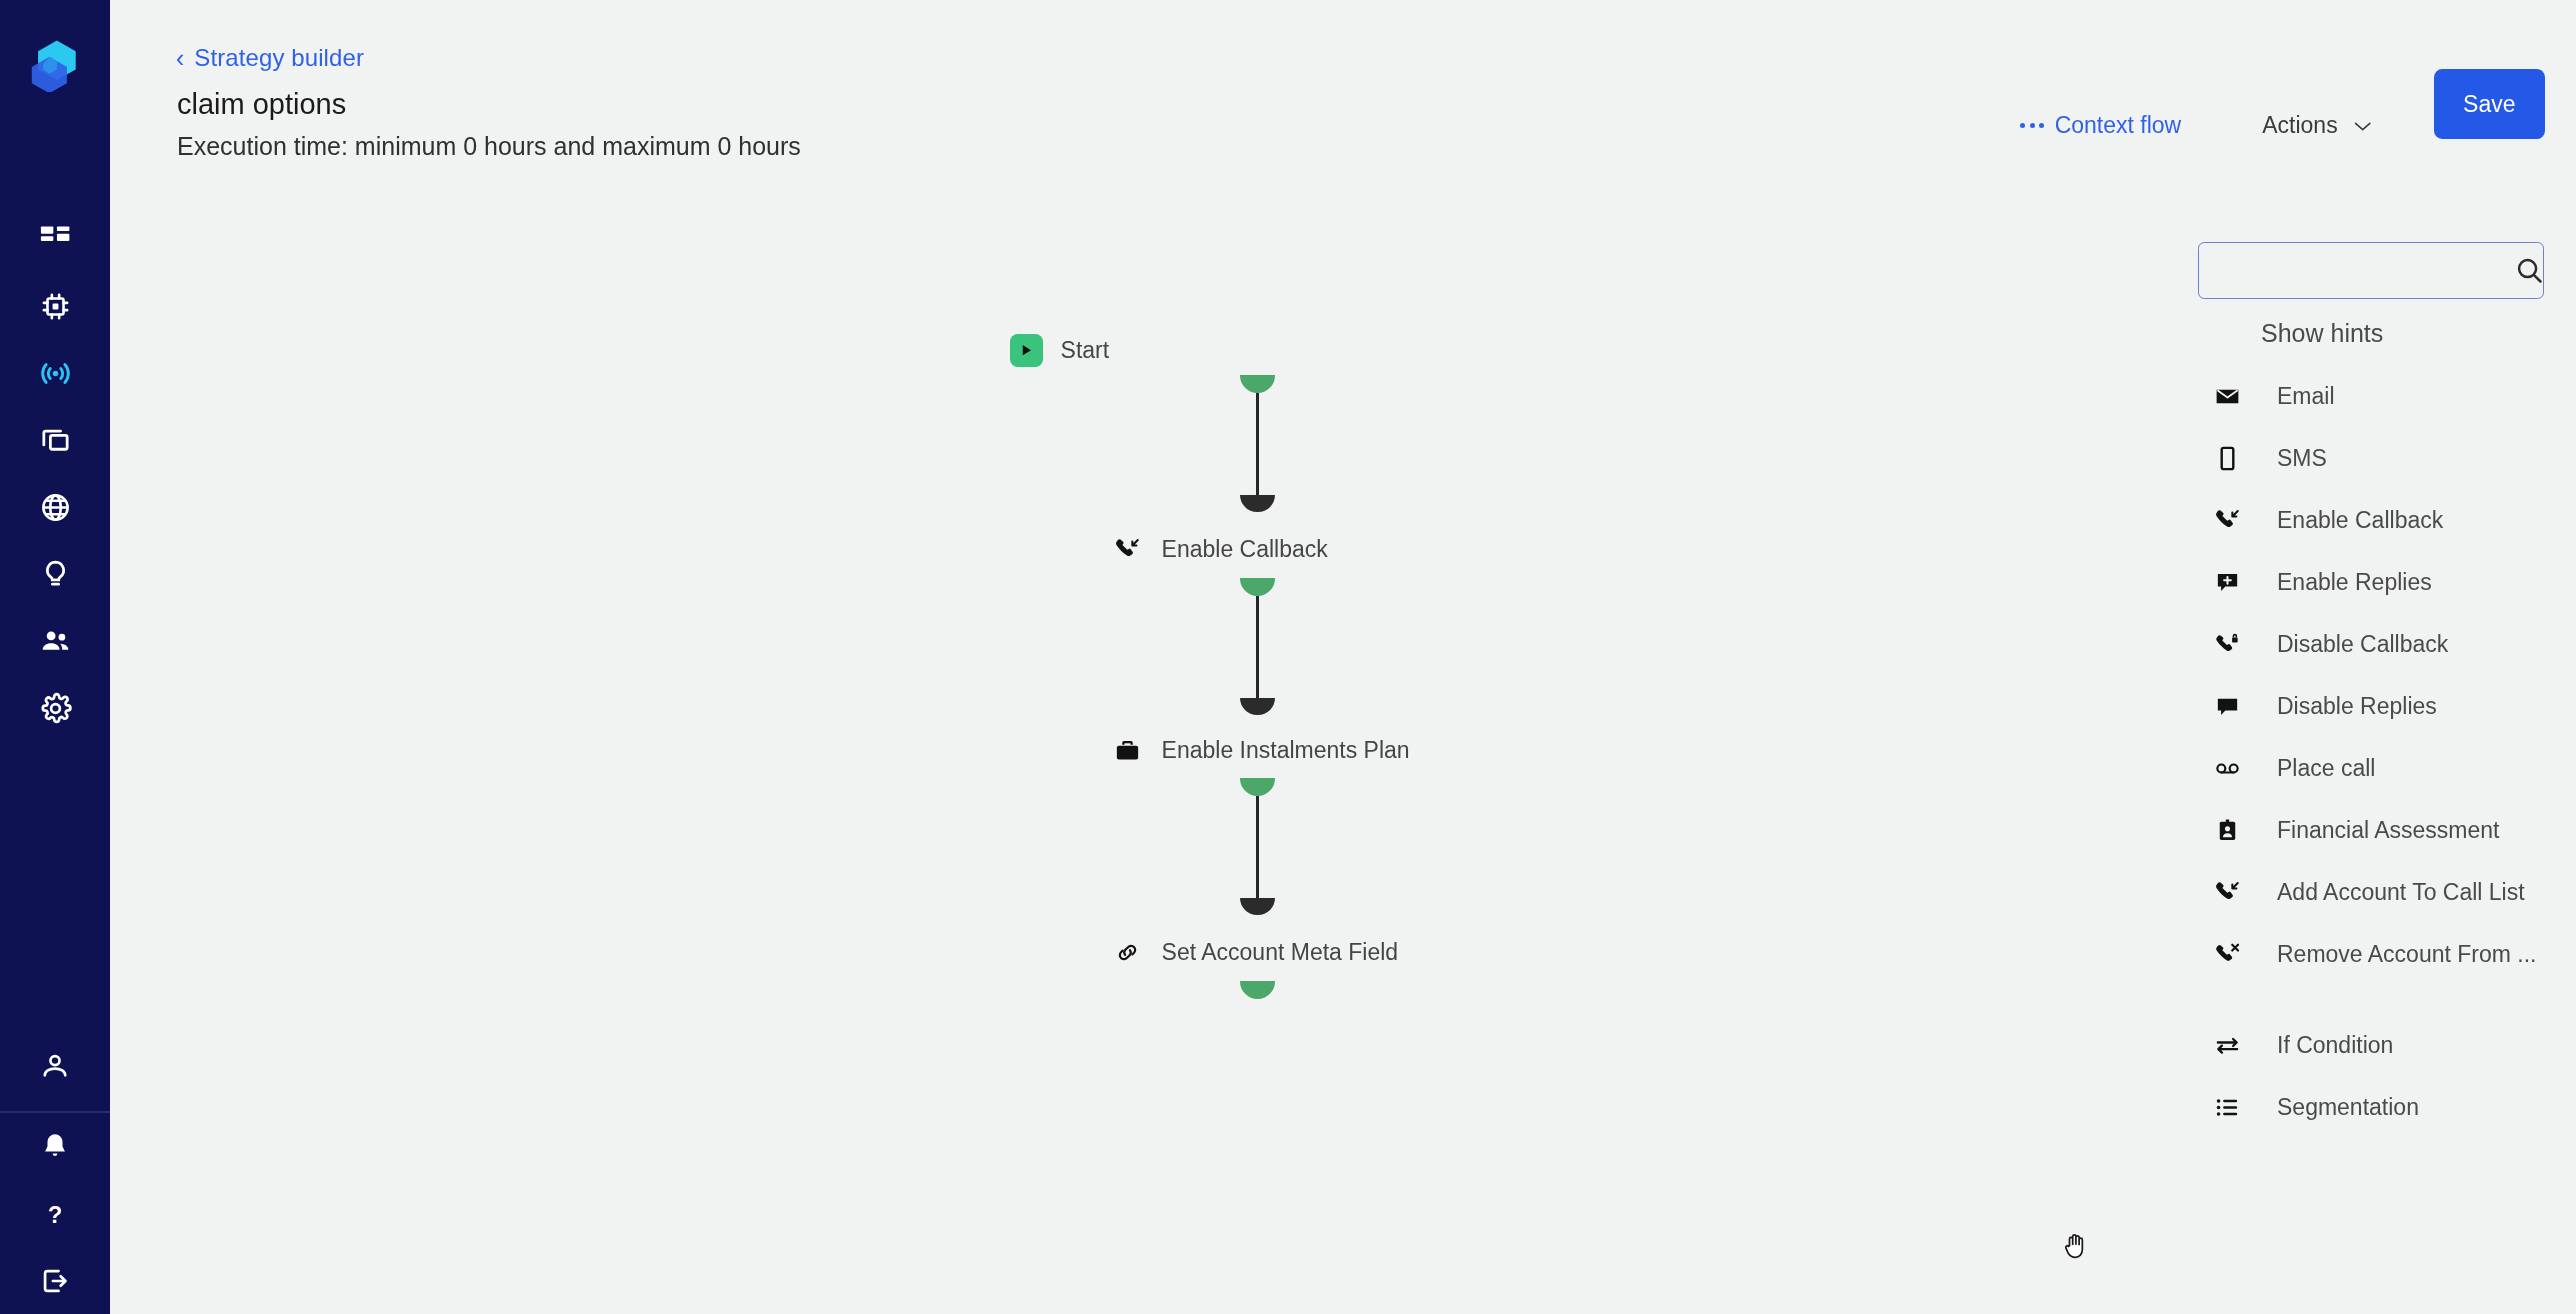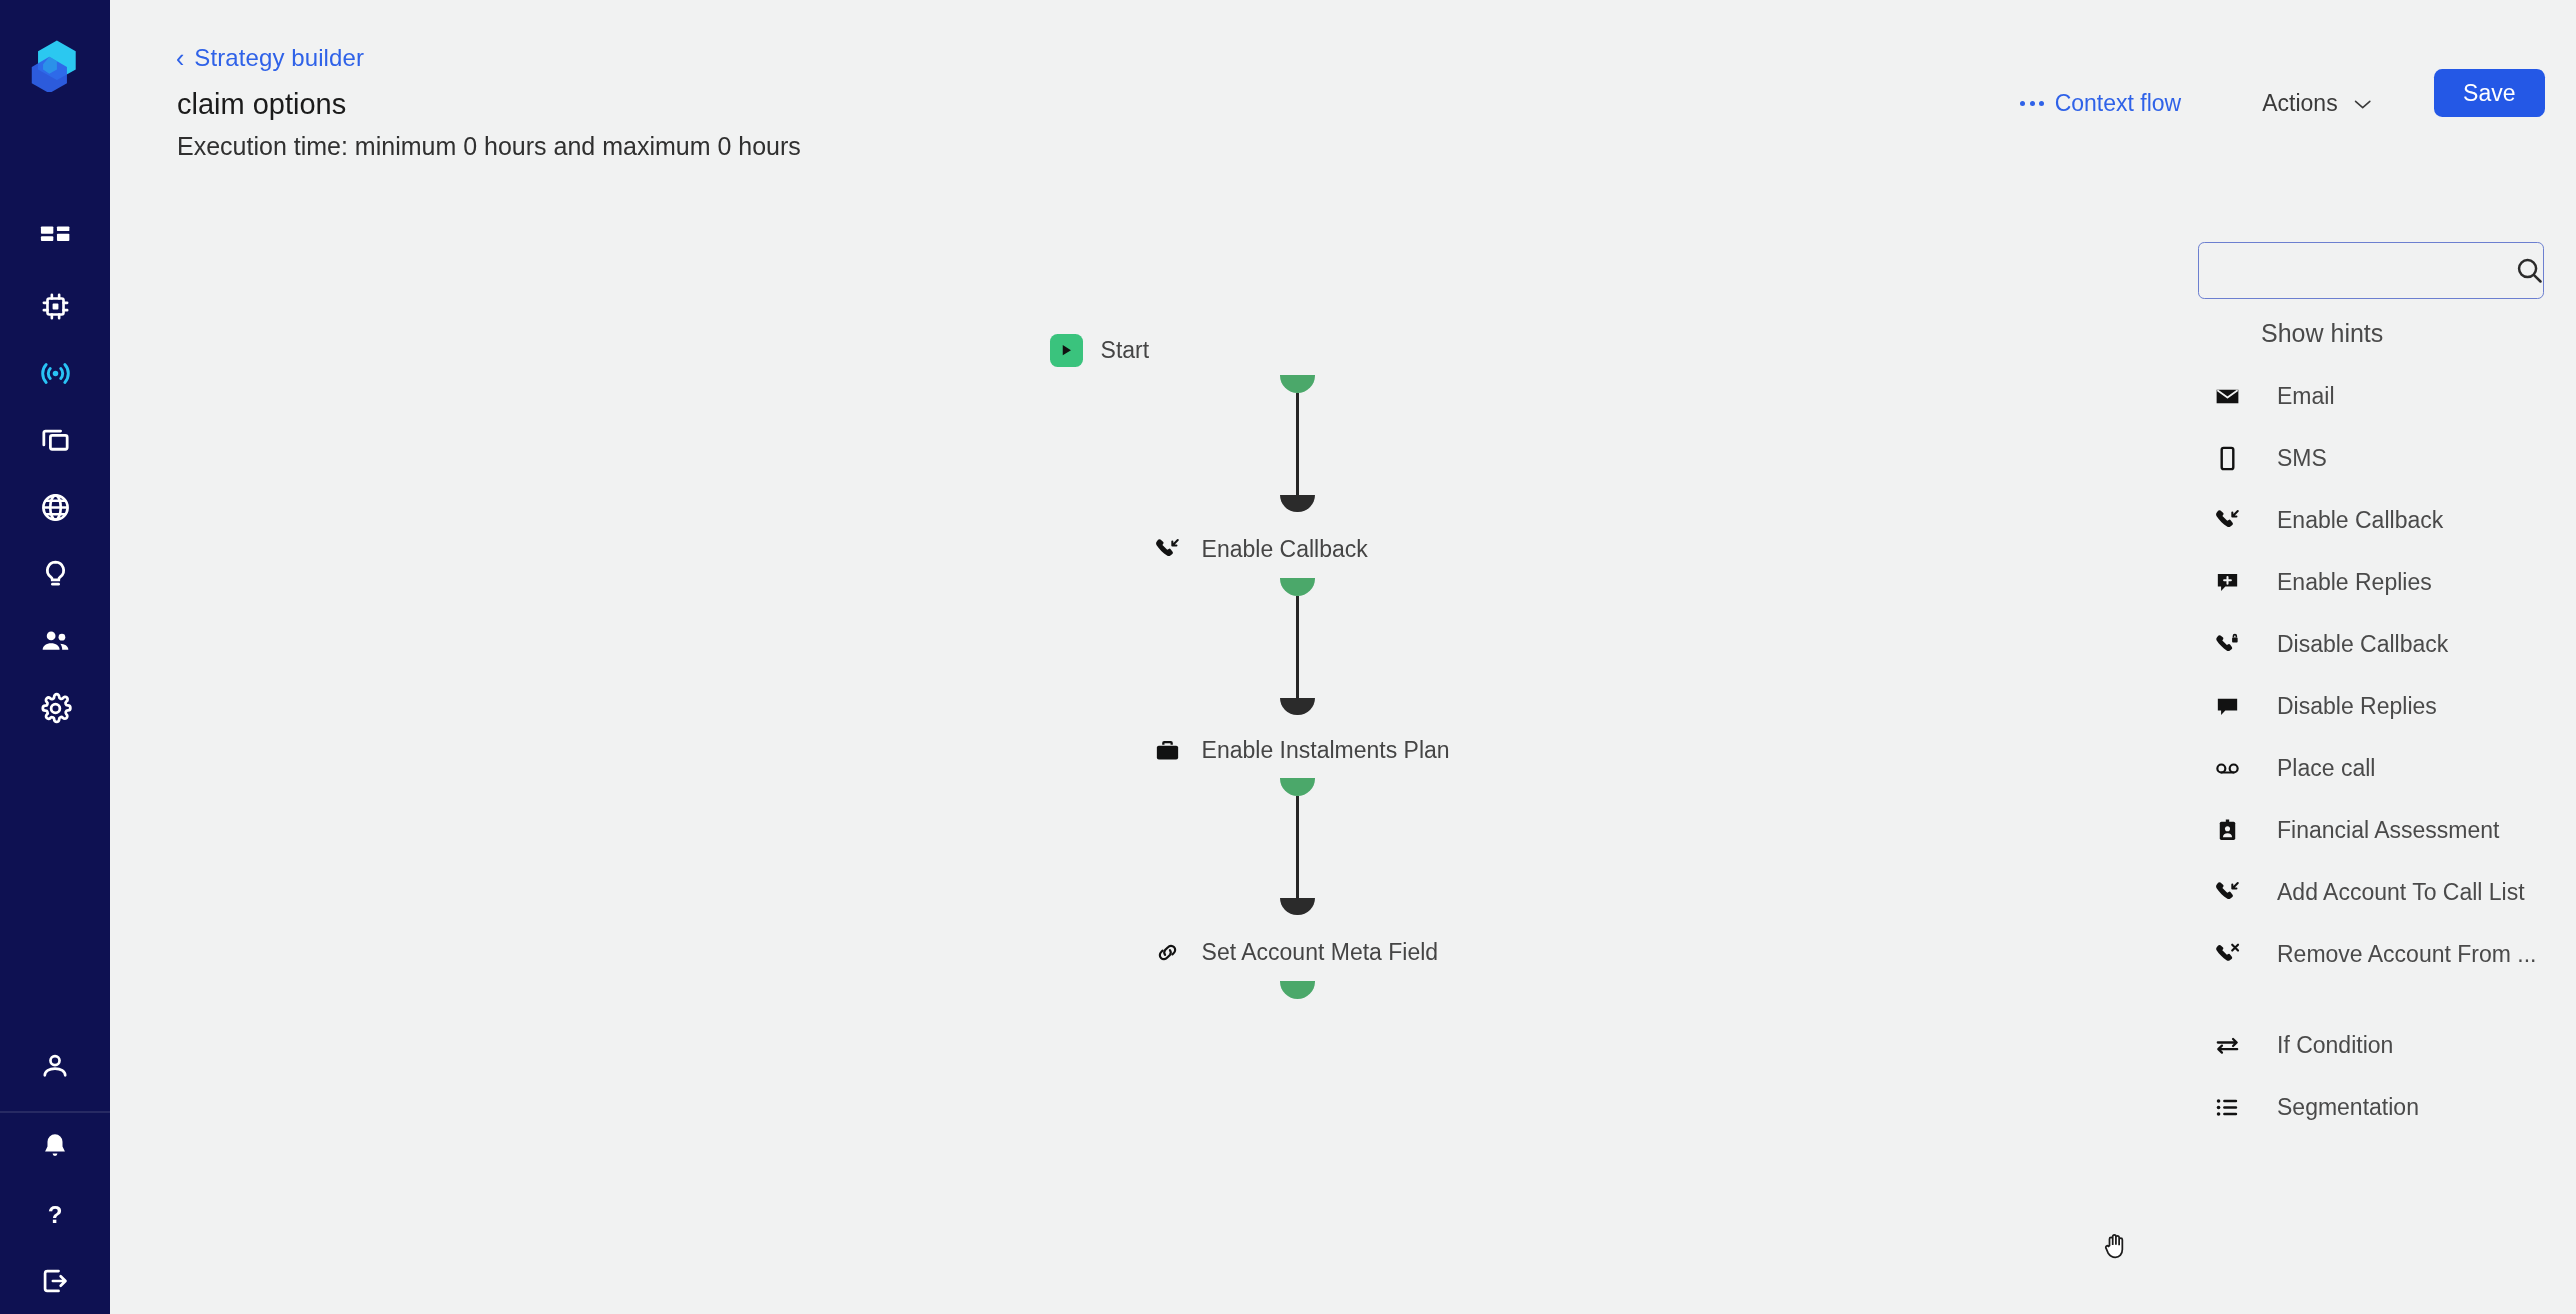--- a/index.html
+++ b/index.html
@@ -70,25 +70,25 @@
   .dots-icon { display: flex; gap: 4.4px; align-items: center; }
   .dots-icon i { width: 5px; height: 5px; border-radius: 50%; background: #2f62e8; display:block; }
   .actions-menu {
     display: flex; align-items: center; gap: 14px;
     color: #3a3a3a; font-size: 23px; cursor: pointer; margin-right: 49px;
   }
   .save-btn {
     background: #2458e6; color: #ffffff;
     border: none; border-radius: 8.2px;
     font-size: 23px; font-family: "Liberation Sans", sans-serif;
-    padding: 0 29px; height: 48px; cursor: pointer;
+    padding: 0 29px; height: 70px; cursor: pointer;
   }
 
   
-  .canvas { position: absolute; left: 0; top: 189px; right: 0; bottom: 0; overflow: hidden; margin-left: 40px; }
+  .canvas { position: absolute; left: 0; top: 189px; right: 0; bottom: 0; overflow: hidden; }
 
   .flow-node {
     position: absolute;
     display: flex; align-items: center; gap: 17.6px;
     cursor: pointer;
   }
   .flow-node .node-icon { width: 33px; height: 33px; display: flex; align-items:center; justify-content:center; }
   .flow-node .node-label { font-size: 23px; color: #454545; white-space: nowrap; }
   .start-chip {
     width: 33px; height: 33px; border-radius: 7.6px; background: #3ac37d;

